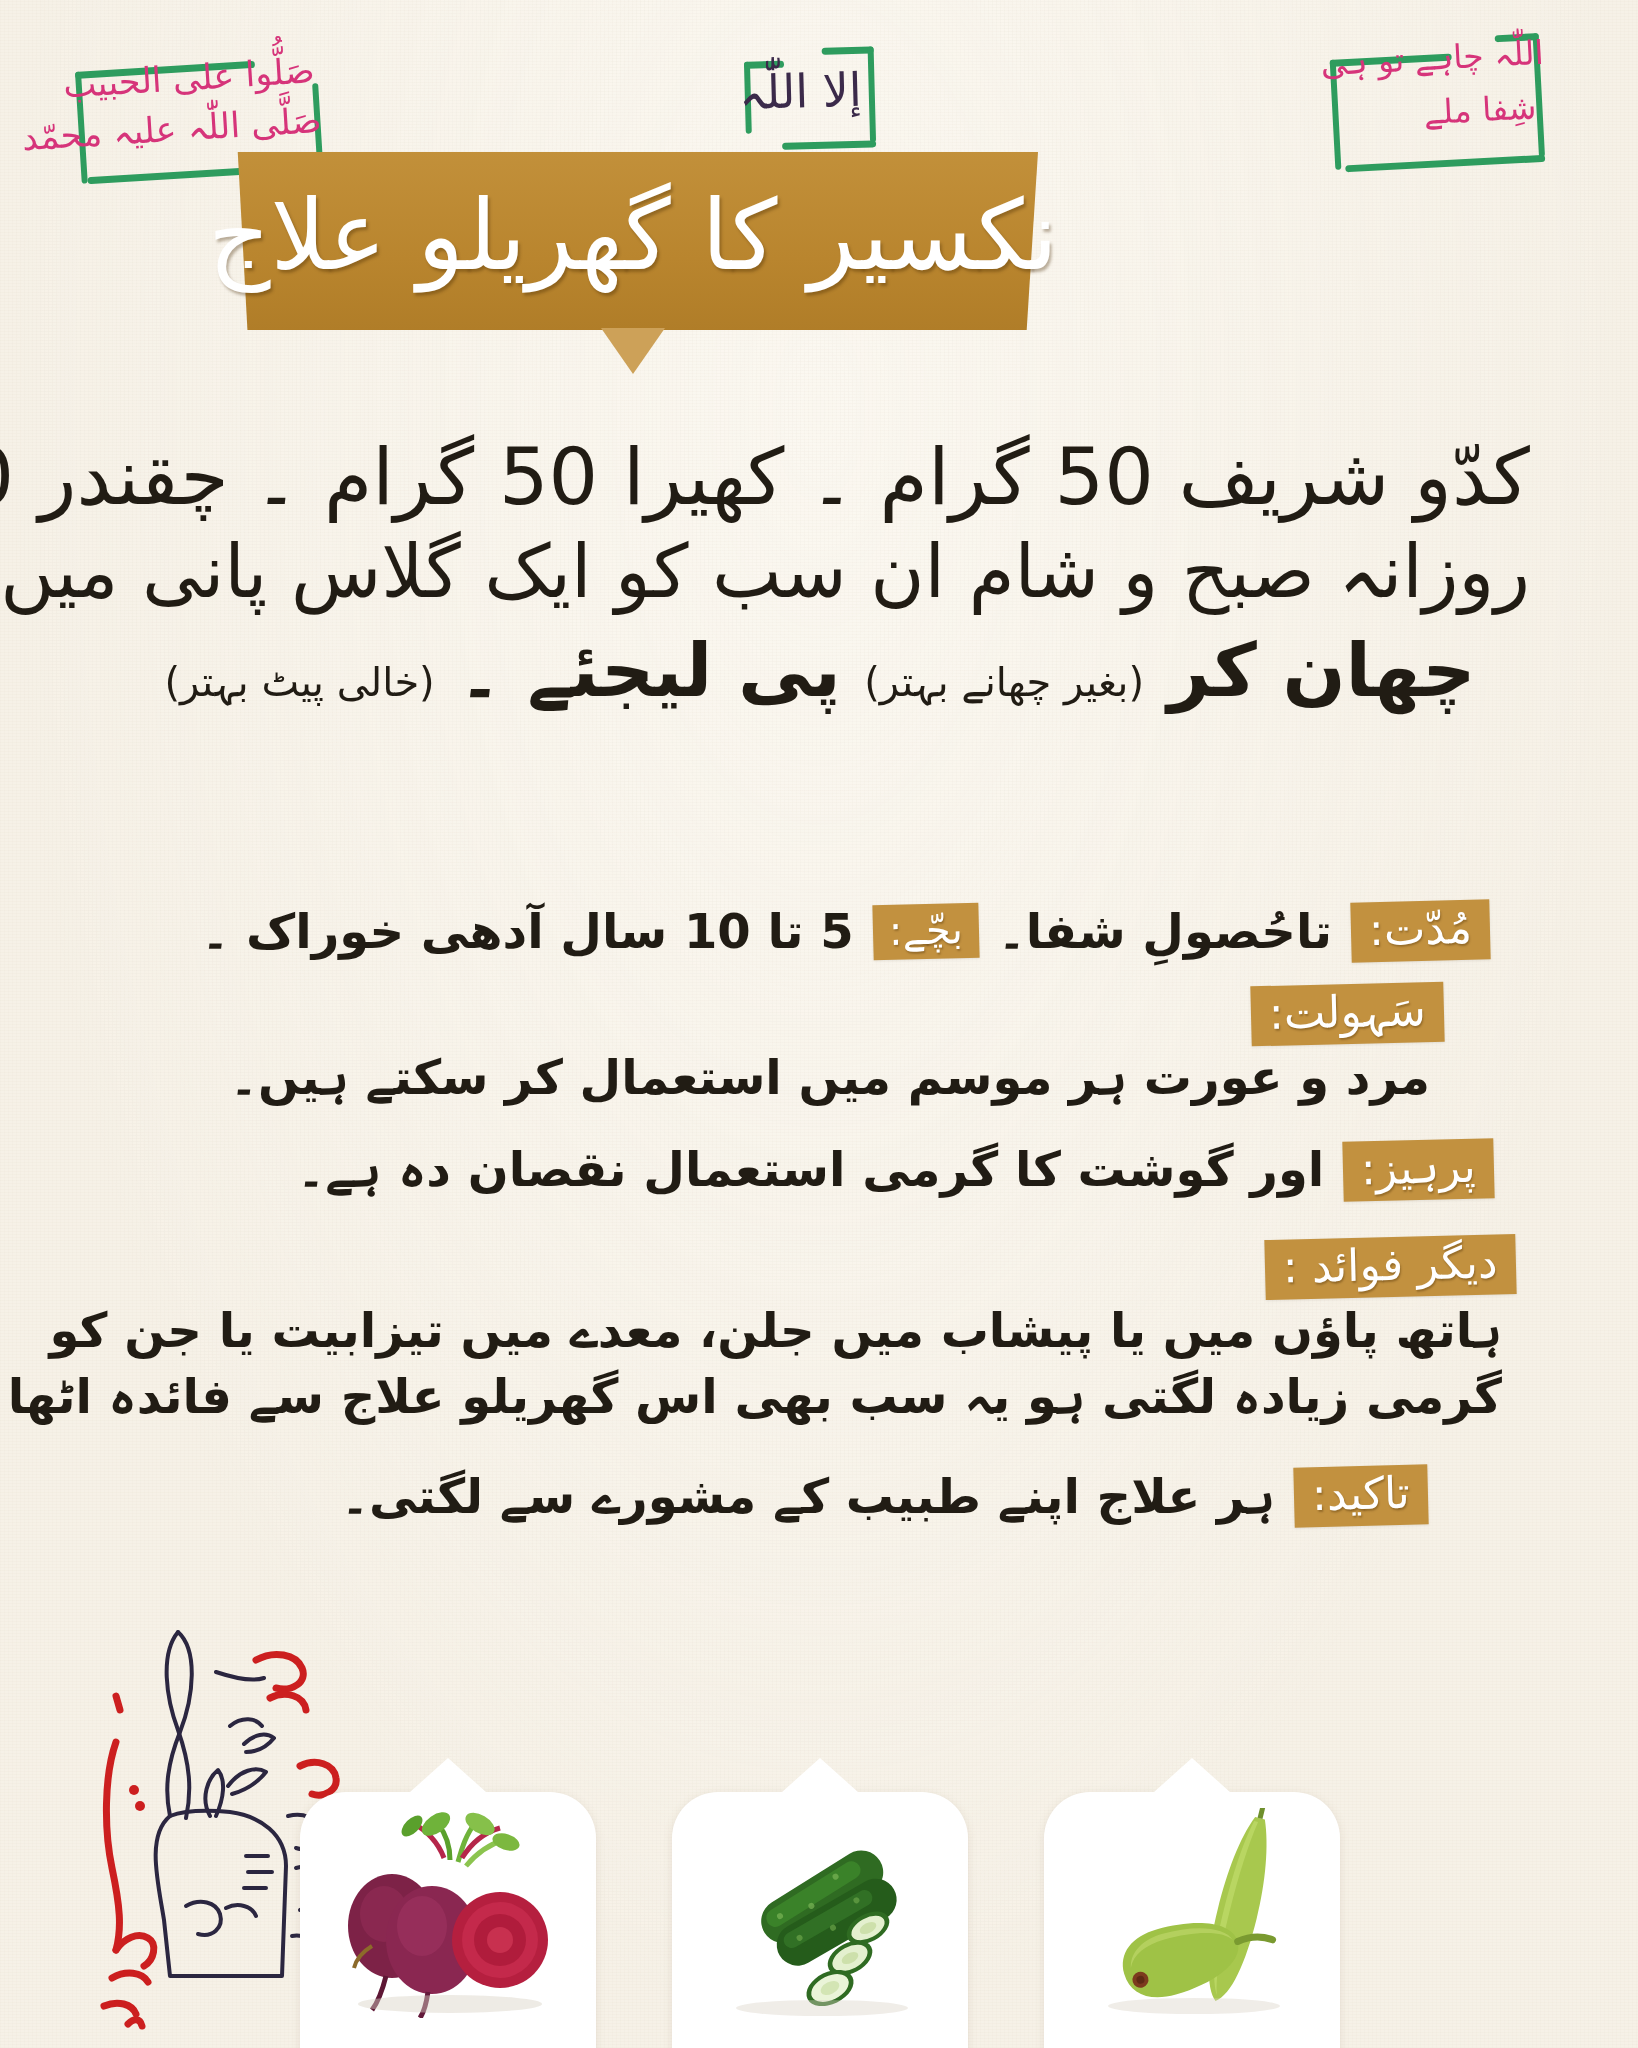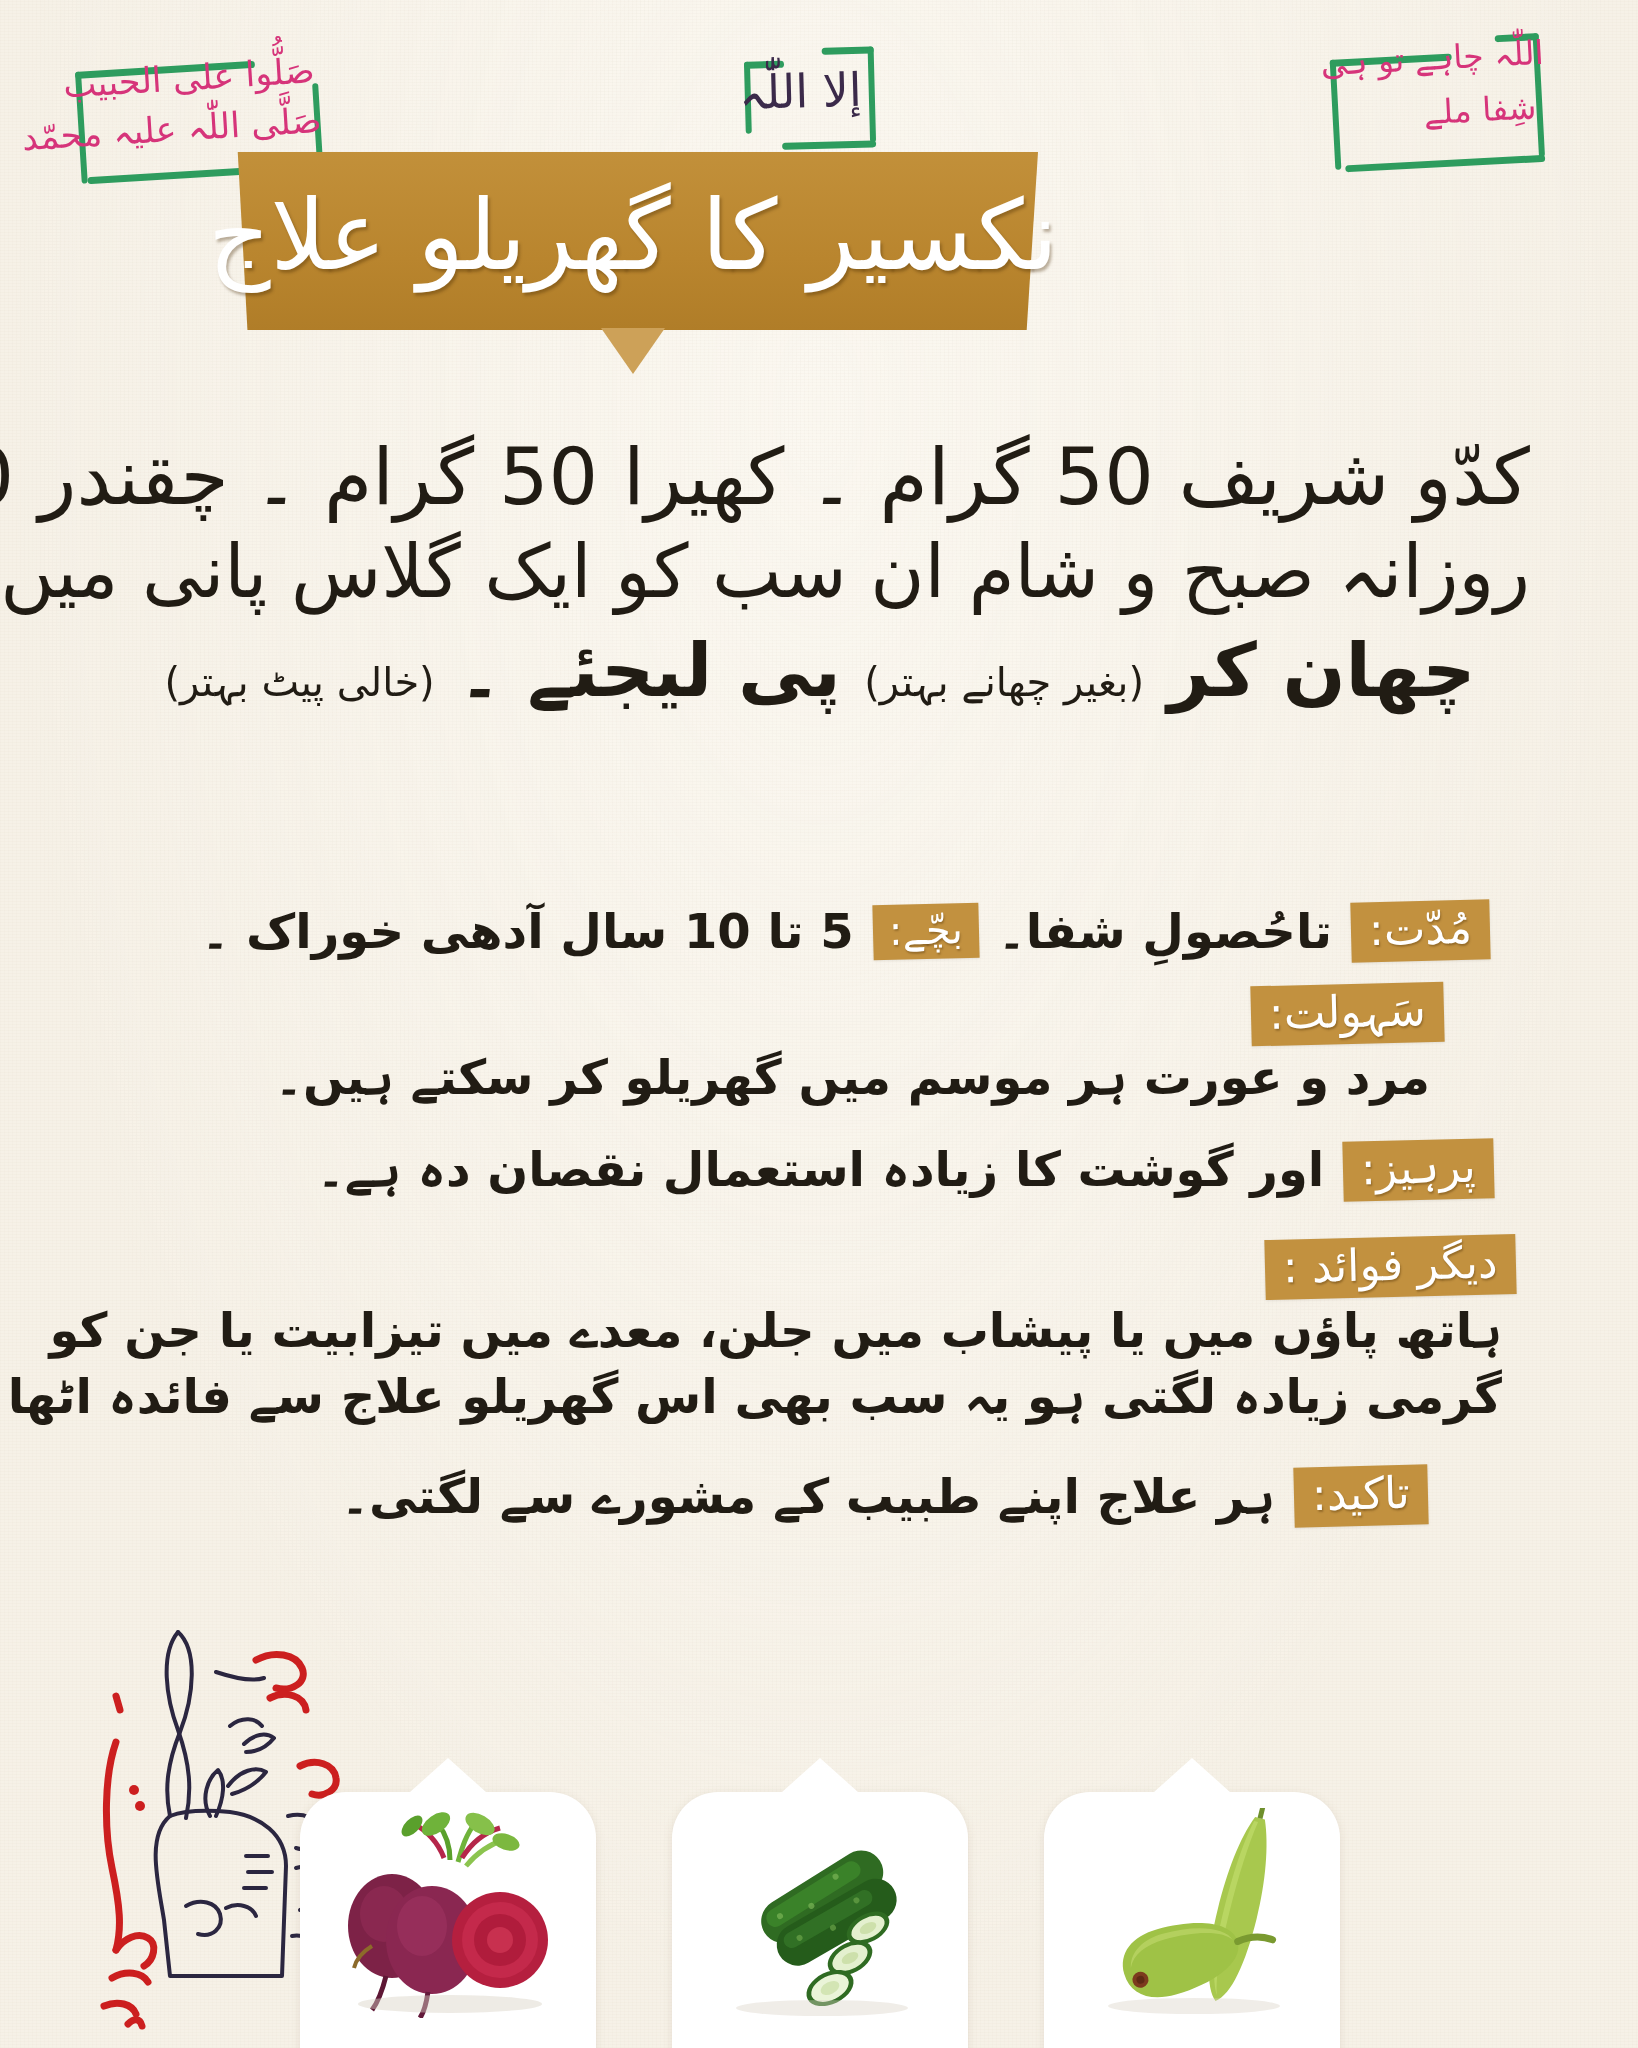--- a/index.html
+++ b/index.html
@@ -288,27 +288,27 @@
 
     <div class="row row-duration">
       <span class="lbl">مُدّت:</span>
       <span class="body-txt">تاحُصولِ شفا۔</span>
       <span class="lbl sm">بچّے:</span>
       <span class="body-txt">5 تا 10 سال آدھی خوراک ۔</span>
     </div>
 
     <div class="row row-ease">
       <span class="lbl">سَہولت:</span>
-      <span class="body-txt">مرد و عورت ہر موسم میں گھریلو کر سکتے ہیں۔</span>
+      <span class="body-txt">مرد و عورت ہر موسم میں استعمال کر سکتے ہیں۔</span>
     </div>
 
     <div class="row row-avoid">
       <span class="lbl">پرہیز:</span>
       <span class="body-txt">
-        <span class="wrap-line">اور گوشت کا زیادہ استعمال نقصان دہ ہے۔</span>
+        <span class="wrap-line">اور گوشت کا گرمی استعمال نقصان دہ ہے۔</span>
       </span>
     </div>
 
     <div class="row row-benefits">
       <span class="lbl">دیگر فوائد :</span>
       <span class="body-txt">
         <span class="wrap-line">ہاتھ پاؤں میں یا پیشاب میں جلن، معدے میں تیزابیت یا جن کو</span>
         <span class="wrap-line">گرمی زیادہ لگتی ہو یہ سب بھی اس گھریلو علاج سے فائدہ اٹھا سکتے ہیں۔</span>
       </span>
     </div>

